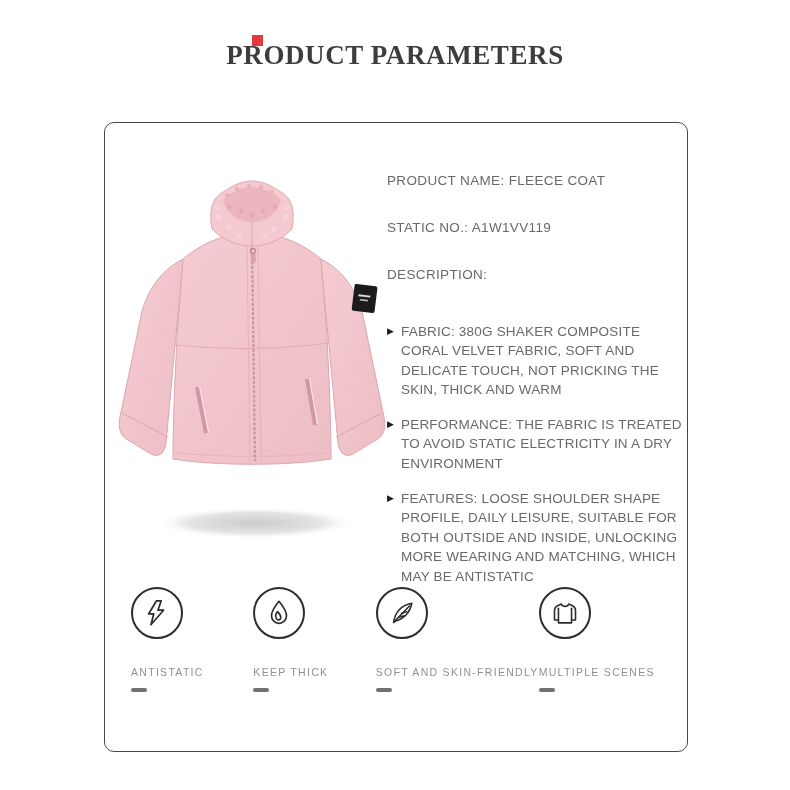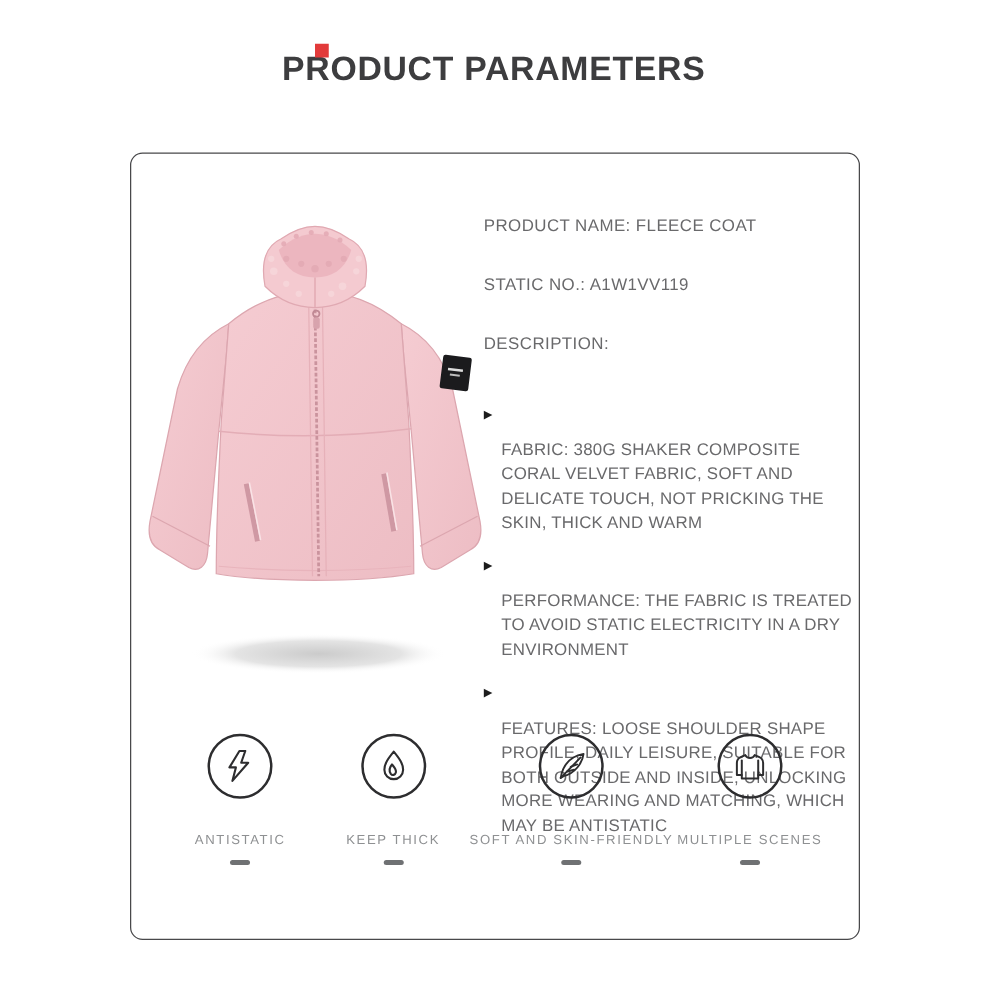--- a/index.html
+++ b/index.html
@@ -1,42 +1,42 @@
 <!DOCTYPE html>
 <html><head>
 <meta charset="utf-8">
 <style>
   html,body{margin:0;padding:0;background:#ffffff;}
   body{width:790px;height:790px;position:relative;font-family:"Liberation Sans",sans-serif;overflow:hidden;}
 
   
   .title-row{position:absolute;top:40px;left:0;width:790px;text-align:center;}
-  .page-title{font-size:27px;font-weight:700;letter-spacing:.6px;color:#3d3d3f;margin:0;}
+  .page-title{font-size:27px;font-weight:700;letter-spacing:.6px;color:#3d3d3f;margin:0;font-family:Liberation Serif, serif;}
   .accent-square{position:absolute;left:252px;top:35px;width:11px;height:11px;background:#e23a3a;}
 
   
   .card{position:absolute;left:104px;top:122px;width:584px;height:630px;
         border:1.5px solid #48484a;border-radius:10px;box-sizing:border-box;background:#fff;}
 
   
   .jacket-figure{position:absolute;left:4px;top:44px;width:296px;height:400px;}
 
   
   .details{position:absolute;left:282px;top:50px;width:302px;color:#69696b;
            font-size:13.5px;letter-spacing:.35px;line-height:1.2;}
   .detail-field{margin-bottom:31px;white-space:nowrap;}
   .description-heading{margin-bottom:38px;}
   .bullets{margin:0;padding:0;list-style:none;}
   .bullet{display:flex;margin-bottom:15px;line-height:1.45;letter-spacing:.2px;}
   .bullet-marker{flex:0 0 14px;font-size:9px;color:#1c1c1c;padding-top:3.5px;}
-  .bullet-text{flex:1;margin-top:28px;}
+  .bullet-text{flex:1;}
 
   
   .features{position:absolute;left:26px;right:26px;top:464px;display:flex;}
-  .feature{flex:1;display:flex;flex-direction:column;align-items:center;}
+  .feature{flex:1;display:flex;flex-direction:column;align-items:flex-start;}
   .feature-circle{width:52px;height:52px;border:2px solid #2d2d2f;border-radius:50%;
                   display:flex;align-items:center;justify-content:center;box-sizing:border-box;}
   .feature-label{margin-top:27px;font-size:10.5px;letter-spacing:1.3px;color:#8e9092;white-space:nowrap;}
   .feature-dash{margin-top:10px;width:16px;height:4px;background:#6f7173;border-radius:2px;}
   .icon-svg{display:block;}
 </style>
 </head>
 <body>
 
 <div class="title-row">

